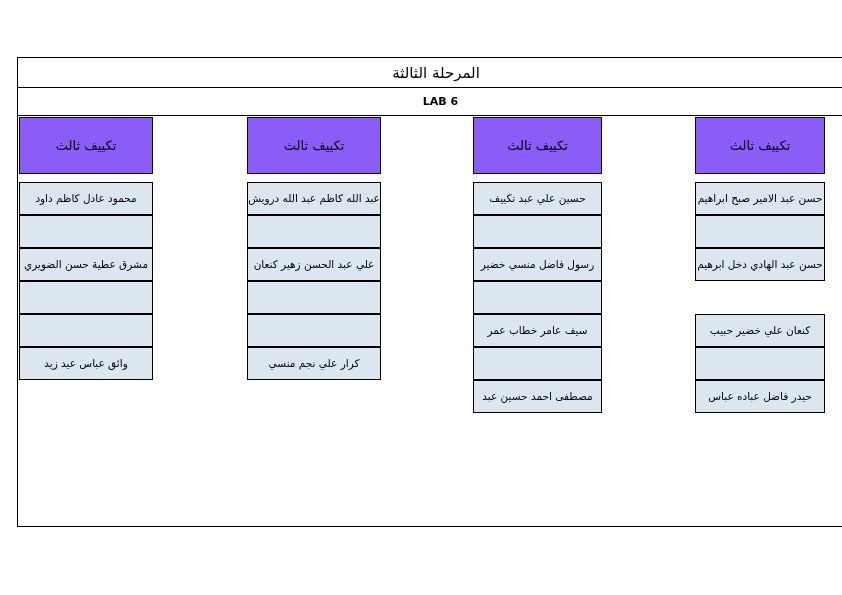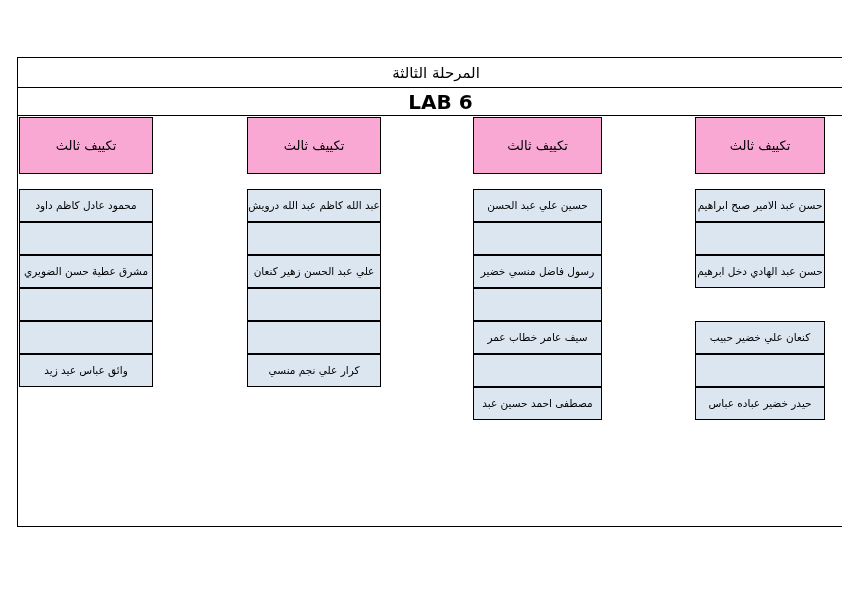--- a/index.html
+++ b/index.html
@@ -40,21 +40,21 @@
   #stage-title-text {
     font-size: 15px;
     color: #000000;
     font-weight: normal;
     letter-spacing: 0;
   }
   #lab-title-row {
     height: 28px;
   }
   #lab-title-text {
-    font-size: 20px;
+    font-size: 11px;
     color: #000000;
     font-weight: bold;
     direction: ltr;
     margin-left: 9px;
   }
 
   
   #columns-area {
     position: absolute;
     left: 0;
@@ -70,21 +70,21 @@
     width: 134px;
   }
   .name-column.col-0 { left: 1px;   width: 134px; }
   .name-column.col-1 { left: 229px; width: 134px; }
   .name-column.col-2 { left: 455px; width: 129px; }
   .name-column.col-3 { left: 677px; width: 130px; }
 
   
   .col-header {
     height: 57px;
-    background: #f9a8d4;
+    background: #8b5cf6;
     border: 1.2px solid #000000;
     box-sizing: border-box;
     display: flex;
     align-items: center;
     justify-content: center;
     margin-bottom: 0px;
   }
   .col-header-label {
     font-size: 13px;
     color: #000000;
@@ -96,21 +96,21 @@
     height: 33px;
     background: #dce6f1;
     border: 1.2px solid #000000;
     box-sizing: border-box;
     display: flex;
     align-items: center;
     justify-content: center;
     overflow: hidden;
   }
   .name-cell.first-cell {
-    margin-top: 15px;
+    margin-top: 8px;
   }
   .name-cell.blank-slot {
     background: transparent;
     border: none;
   }
   .name-text {
     font-size: 10.5px;
     color: #000000;
     white-space: nowrap;
     line-height: 1.1;
@@ -175,21 +175,21 @@
         </div>
         <div class="name-cell">
           <span class="name-text">كرار علي نجم منسي</span>
         </div>
       </div>
       <div class="name-column col-2">
         <div class="col-header">
           <span class="col-header-label">تكييف ثالث</span>
         </div>
         <div class="name-cell first-cell">
-          <span class="name-text">حسين علي عبد الحسن</span>
+          <span class="name-text">حسين علي عبد تكييف</span>
         </div>
         <div class="name-cell">
           <span class="name-text"></span>
         </div>
         <div class="name-cell">
           <span class="name-text">رسول فاضل منسي خضير</span>
         </div>
         <div class="name-cell">
           <span class="name-text"></span>
         </div>
@@ -217,18 +217,18 @@
           <span class="name-text">حسن عبد الهادي دخل ابرهيم</span>
         </div>
         <div class="name-cell blank-slot"></div>
         <div class="name-cell">
           <span class="name-text">كنعان علي خضير حبيب</span>
         </div>
         <div class="name-cell">
           <span class="name-text"></span>
         </div>
         <div class="name-cell">
-          <span class="name-text">حيدر خضير عباده عباس</span>
+          <span class="name-text">حيدر فاضل عباده عباس</span>
         </div>
       </div>
     </div>
 
 </div>
 
 </body></html>

